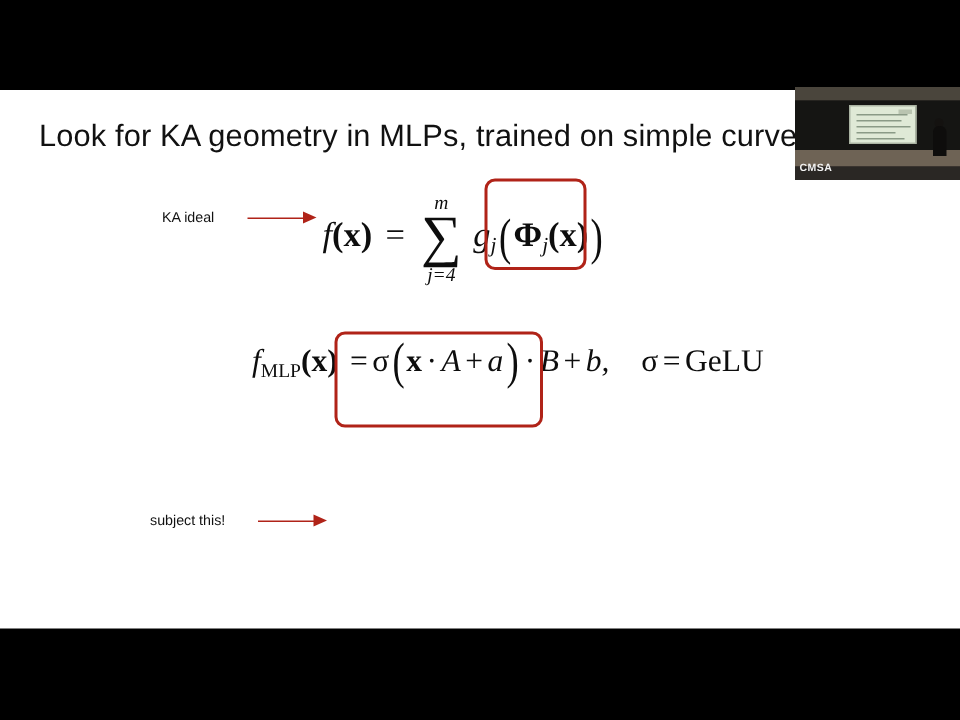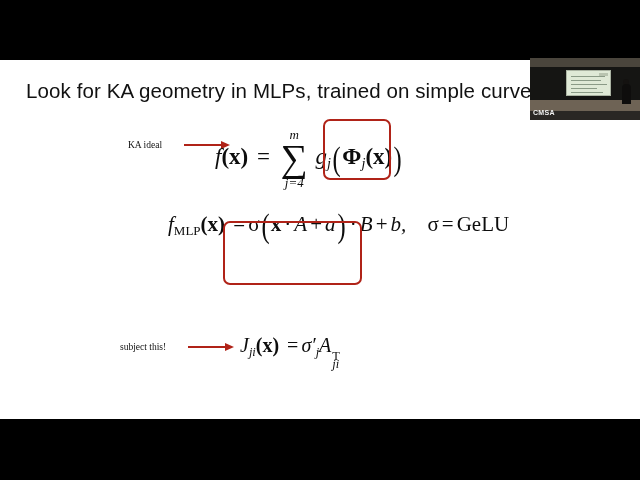--- a/index.html
+++ b/index.html
@@ -81,25 +81,24 @@
 
   
   .eq-row {
     position: absolute;
     display: flex;
     align-items: center;
   }
 
   
   .annot {
-    font-family: Liberation Serif, serif;
+    font-family: Liberation Sans, sans-serif;
     font-size: 9.5px;
     color: #111111;
     white-space: nowrap;
-    margin-left: 20px;
   }
 
   
   .arrow {
     display: inline-block;
     position: relative;
     width: 46px;
     height: 10px;
   }
   .arrow .shaft {
@@ -273,40 +272,36 @@
         <span class="sum-lim">m</span>
         <span class="sum-glyph">∑</span>
         <span class="sum-lim">j=4</span>
       </span>
       <span class="it">g</span><span class="sub">j</span><span class="bigparen">(</span><span class="up" style="font-weight:bold;">Φ</span><span class="sub">j</span><span class="bf">(x)</span><span class="bigparen">)</span>
     </div>
 
     <div class="redbox" style="left:323px; top:59px; width:68px; height:61px;"></div>
 
 
-    <div class="math" style="position:absolute; left:168px; top:154px; font-size:21px;">
+    <div class="math" style="position:absolute; left:168px; top:170px; font-size:21px;">
       <span class="it">f</span><span class="sub-up">MLP</span><span class="bf">(x)</span>
       <span class="op">=</span><span class="up">σ</span><span class="bigparen">(</span><span class="bf">x</span><span class="op">·</span><span class="it">A</span><span class="op">+</span><span class="it">a</span><span class="bigparen">)</span><span class="op">·</span><span class="it">B</span><span class="op">+</span><span class="it">b,</span>
       <span style="display:inline-block; width:16px;"></span><span class="up">σ</span><span class="op">=</span><span class="up">GeLU</span>
     </div>
 
     <div class="redbox" style="left:223px; top:161px; width:139px; height:64px;"></div>
 
     <div class="eq-row" style="left:100px; top:282px;">
       <span class="annot">subject this!</span>
       <span class="arrow" style="margin-left:22px;">
         <span class="shaft"></span>
           <span class="head"></span>
       </span>
     </div>
 
-    <div class="math" style="position:absolute; left:240px; top:275px; font-size:20px;">
-      <span class="it">J</span><span class="sub">ji</span><span class="bf">(x)</span>
-      <span class="op">=</span><span class="it">σ′</span><span class="sub">j</span><span class="it">A</span><span style="display:inline-block; position:relative; width:0;"><span class="sup" style="position:absolute; left:1px; top:-2px; font-style:normal;">T</span><span class="sub" style="position:absolute; left:1px; top:6px;">ji</span></span><span style="display:inline-block; width:16px;"></span>
-    </div>
 
   </div>
 
   <div id="pip">
     <div class="room">
       <div class="ceiling"></div>
       <div class="wall"></div>
       <div class="screen">
         <div class="line" style="top:5px; width:34px;"></div>
         <div class="line" style="top:9px; width:30px;"></div>

